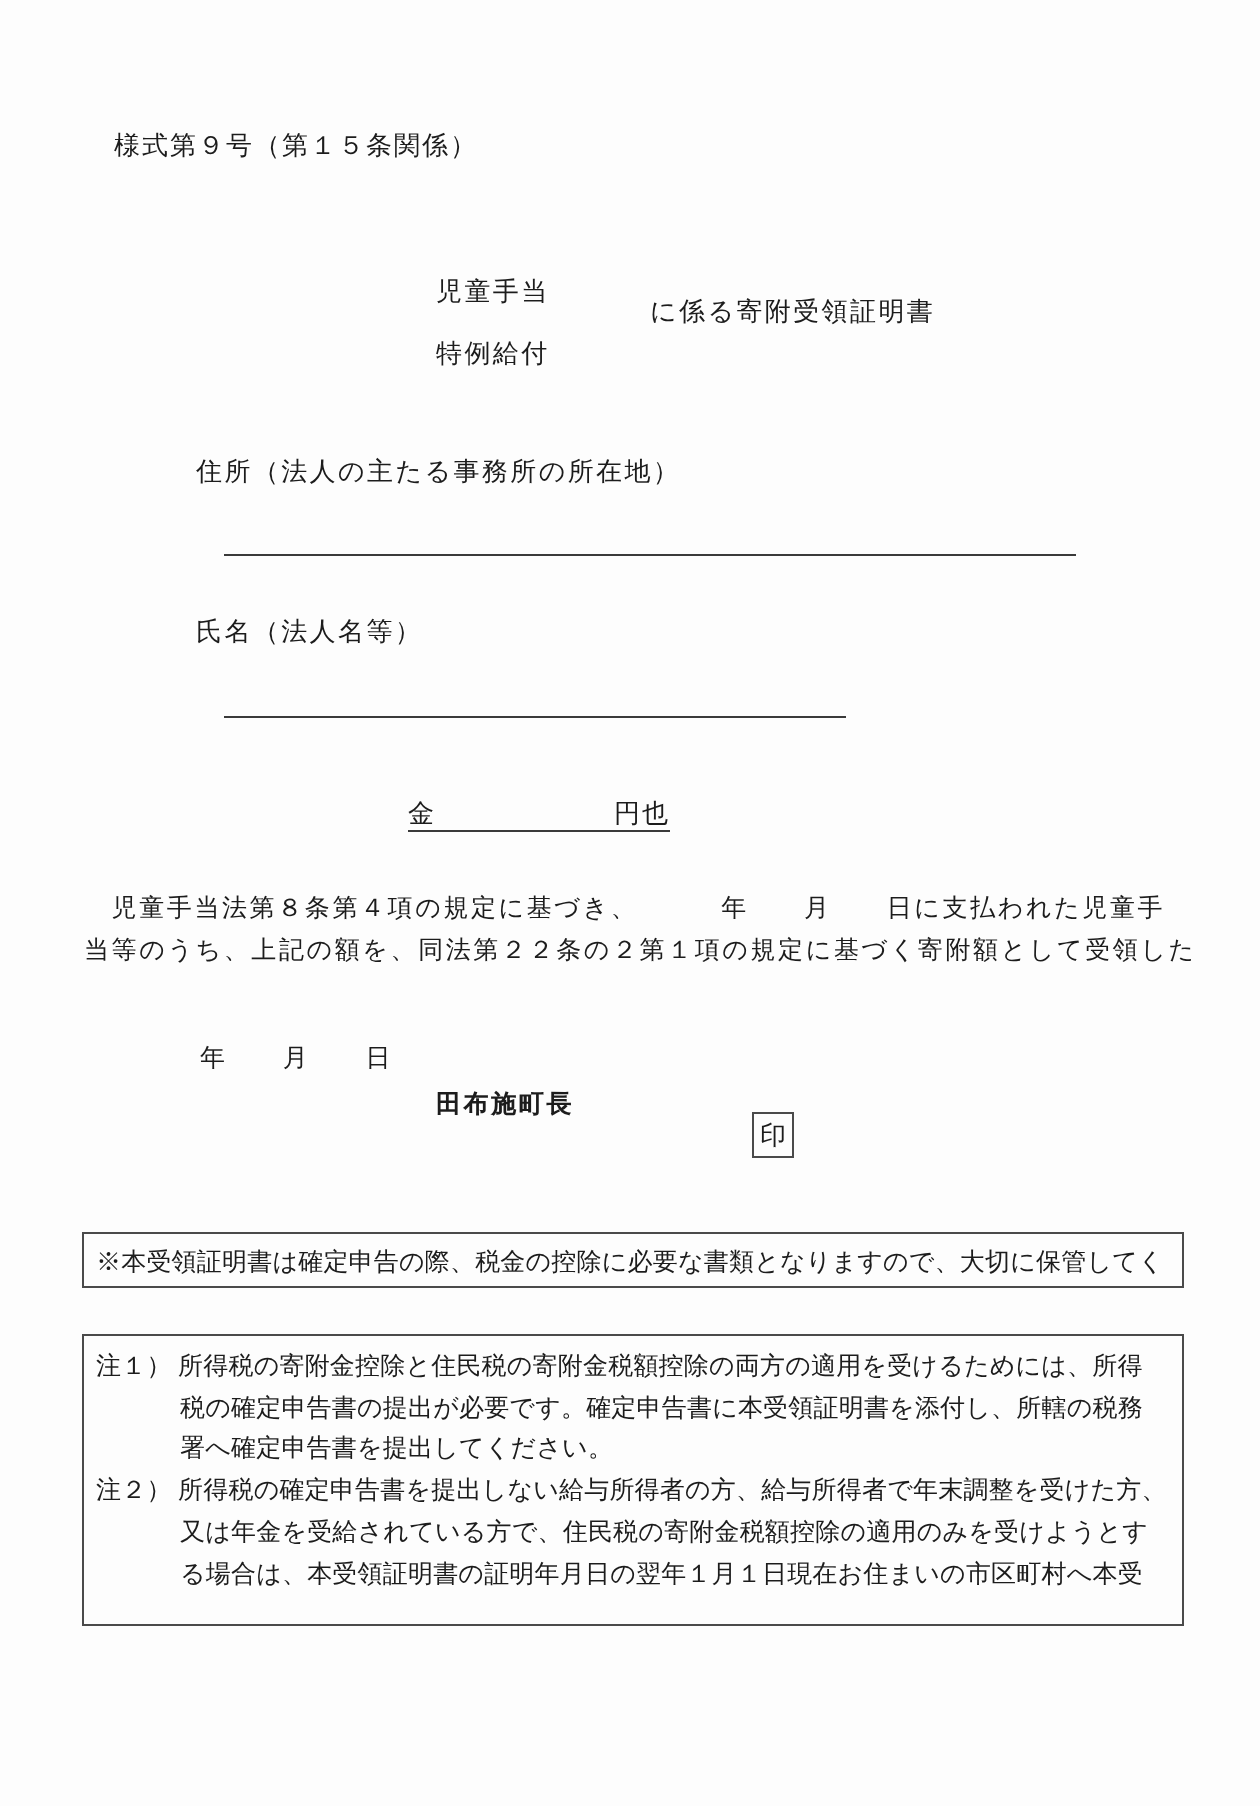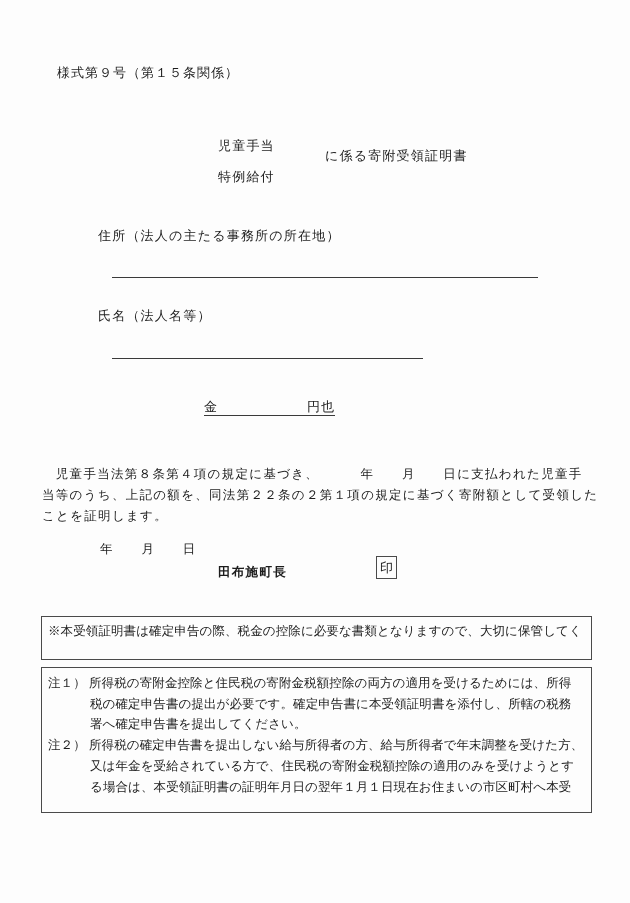--- a/index.html
+++ b/index.html
@@ -10,21 +10,21 @@
     height: 903px;
     margin: 0 auto;
     background: #fdfdfd;
     font-family: "Liberation Serif", "DejaVu Serif", serif;
     color: #1c1c1c;
     overflow: hidden;
   }
   .abs { position: absolute; white-space: pre; }
   .t125 { font-size: 13px; letter-spacing: 1px; }
   .t-title { font-size: 13px; letter-spacing: 1.2px; }
-  .t-body { font-size: 12.5px; letter-spacing: 1.3px; margin-top: 20px; }
+  .t-body { font-size: 12.5px; letter-spacing: 1.3px; }
   .t-note { font-size: 12.5px; letter-spacing: 0.1px; }
   .rule { position: absolute; border-bottom: 1px solid #3a3a3a; height: 0; }
   .amount-row {
     position: absolute;
     left: 204px; top: 398px;
     width: 131px; height: 18px;
     border-bottom: 1px solid #3a3a3a;
     display: flex; justify-content: space-between; align-items: flex-start;
     font-size: 13px; letter-spacing: 1px;
   }
@@ -35,21 +35,21 @@
     border: 1px solid #4a4a4a;
     display: flex; align-items: center; justify-content: center;
     font-size: 13px;
   }
   .note-box {
     position: absolute;
     left: 41px; width: 551px;
     border: 1px solid #4a4a4a;
     background: #fdfdfd;
   }
-  .note-box1 { top: 616px; height: 44px; padding: 5px 6px 0 6px; }
+  .note-box1 { top: 616px; height: 28px; padding: 5px 6px 0 6px; }
   .note-box2 { top: 667px; height: 146px; padding: 5px 6px 0 6px; }
   .note-line { white-space: pre; line-height: 19.6px; }
   .note-box2 .note-line { line-height: 20.7px; }
   .note-line.cont { padding-left: 42px; }
   .note-box1 .note-line.cont1 { padding-left: 13px; }
   .body-line { line-height: 21.4px; }
 </style>
 </head>
 <body>
 
@@ -67,21 +67,20 @@
   <div class="abs t-title" style="left:98px; top:307px;">氏名（法人名等）</div>
   <div class="rule" style="left:112px; top:358px; width:311px;"></div>
 
   <div class="amount-row">
     <span>金</span>
     <span>円也</span>
   </div>
 
   <div class="abs t-body body-line" style="left:42px; top:444px;">　児童手当法第８条第４項の規定に基づき、　　　年　　月　　日に支払われた児童手</div>
   <div class="abs t-body body-line" style="left:42px; top:465px;">当等のうち、上記の額を、同法第２２条の２第１項の規定に基づく寄附額として受領した</div>
-  <div class="abs t-body body-line" style="left:42px; top:486px;">ことを証明します。</div>
 
   <div class="abs t-body" style="left:100px; top:521px;">年　　月　　日</div>
 
   <div class="abs t-body" style="left:218px; top:544px;font-weight:bold;">田布施町長</div>
   <div class="seal-box">
     <span>印</span>
   </div>
 
   <div class="note-box note-box1">
     <div class="note-line t-note">※本受領証明書は確定申告の際、税金の控除に必要な書類となりますので、大切に保管してく</div>

